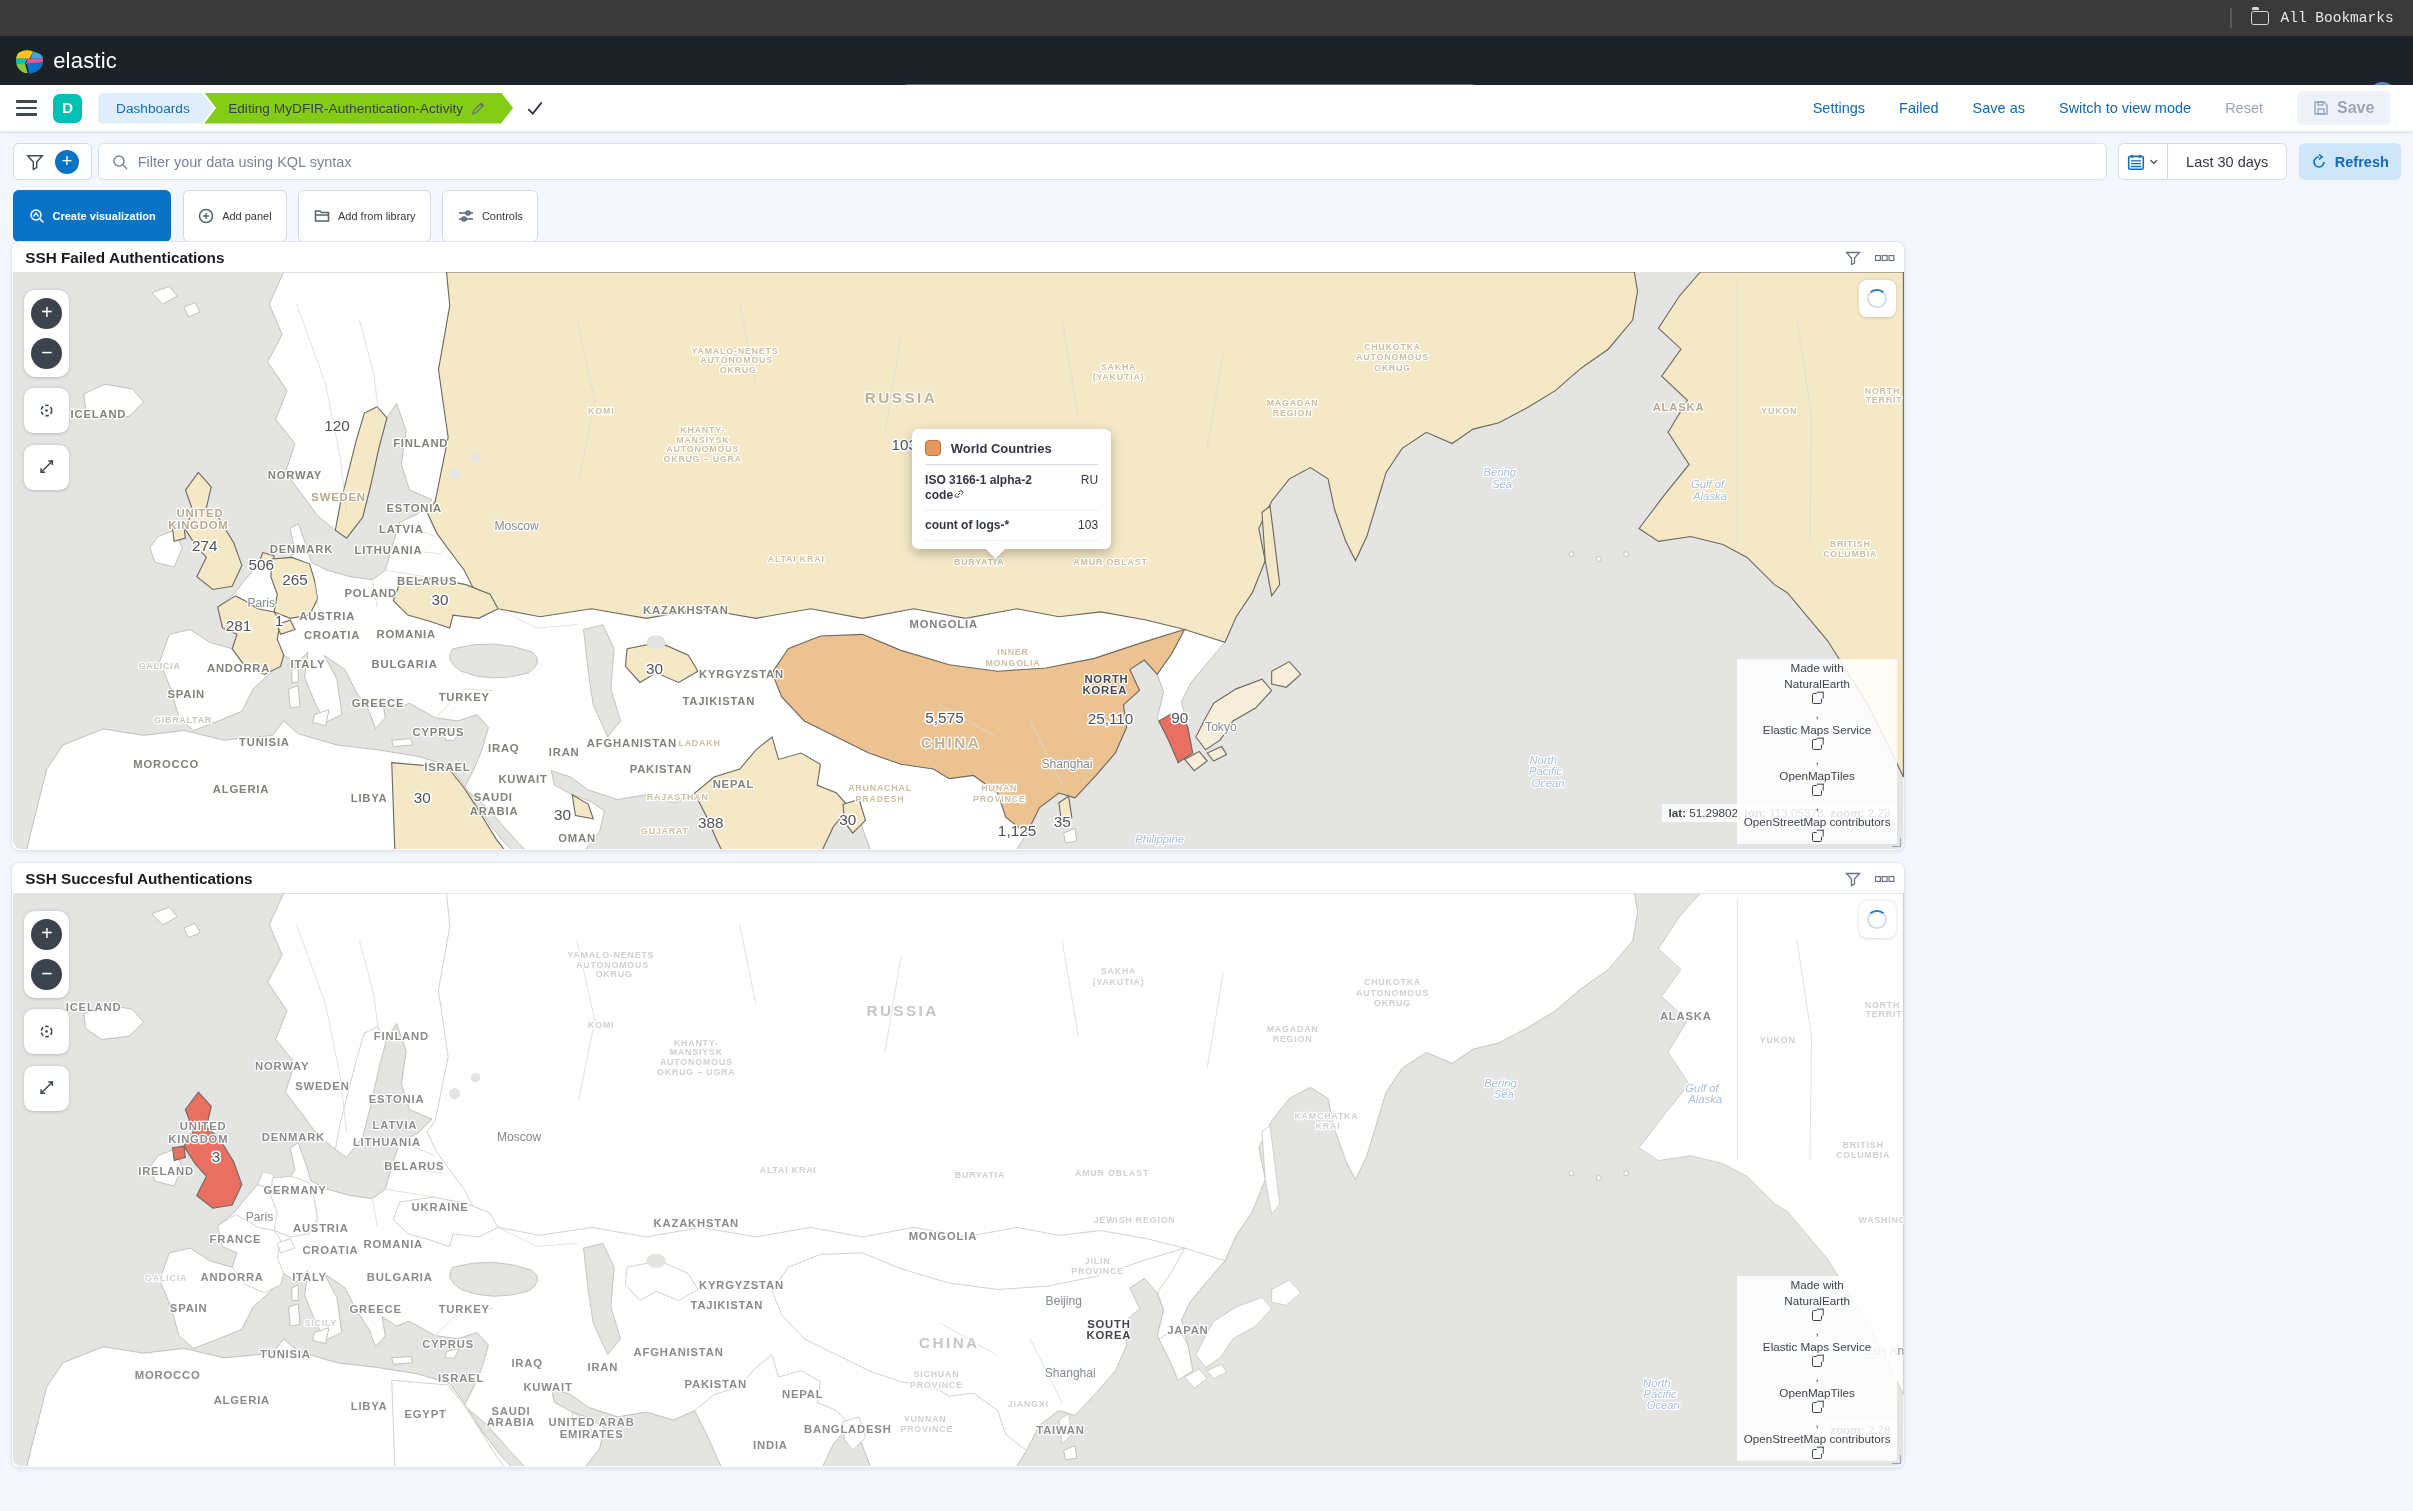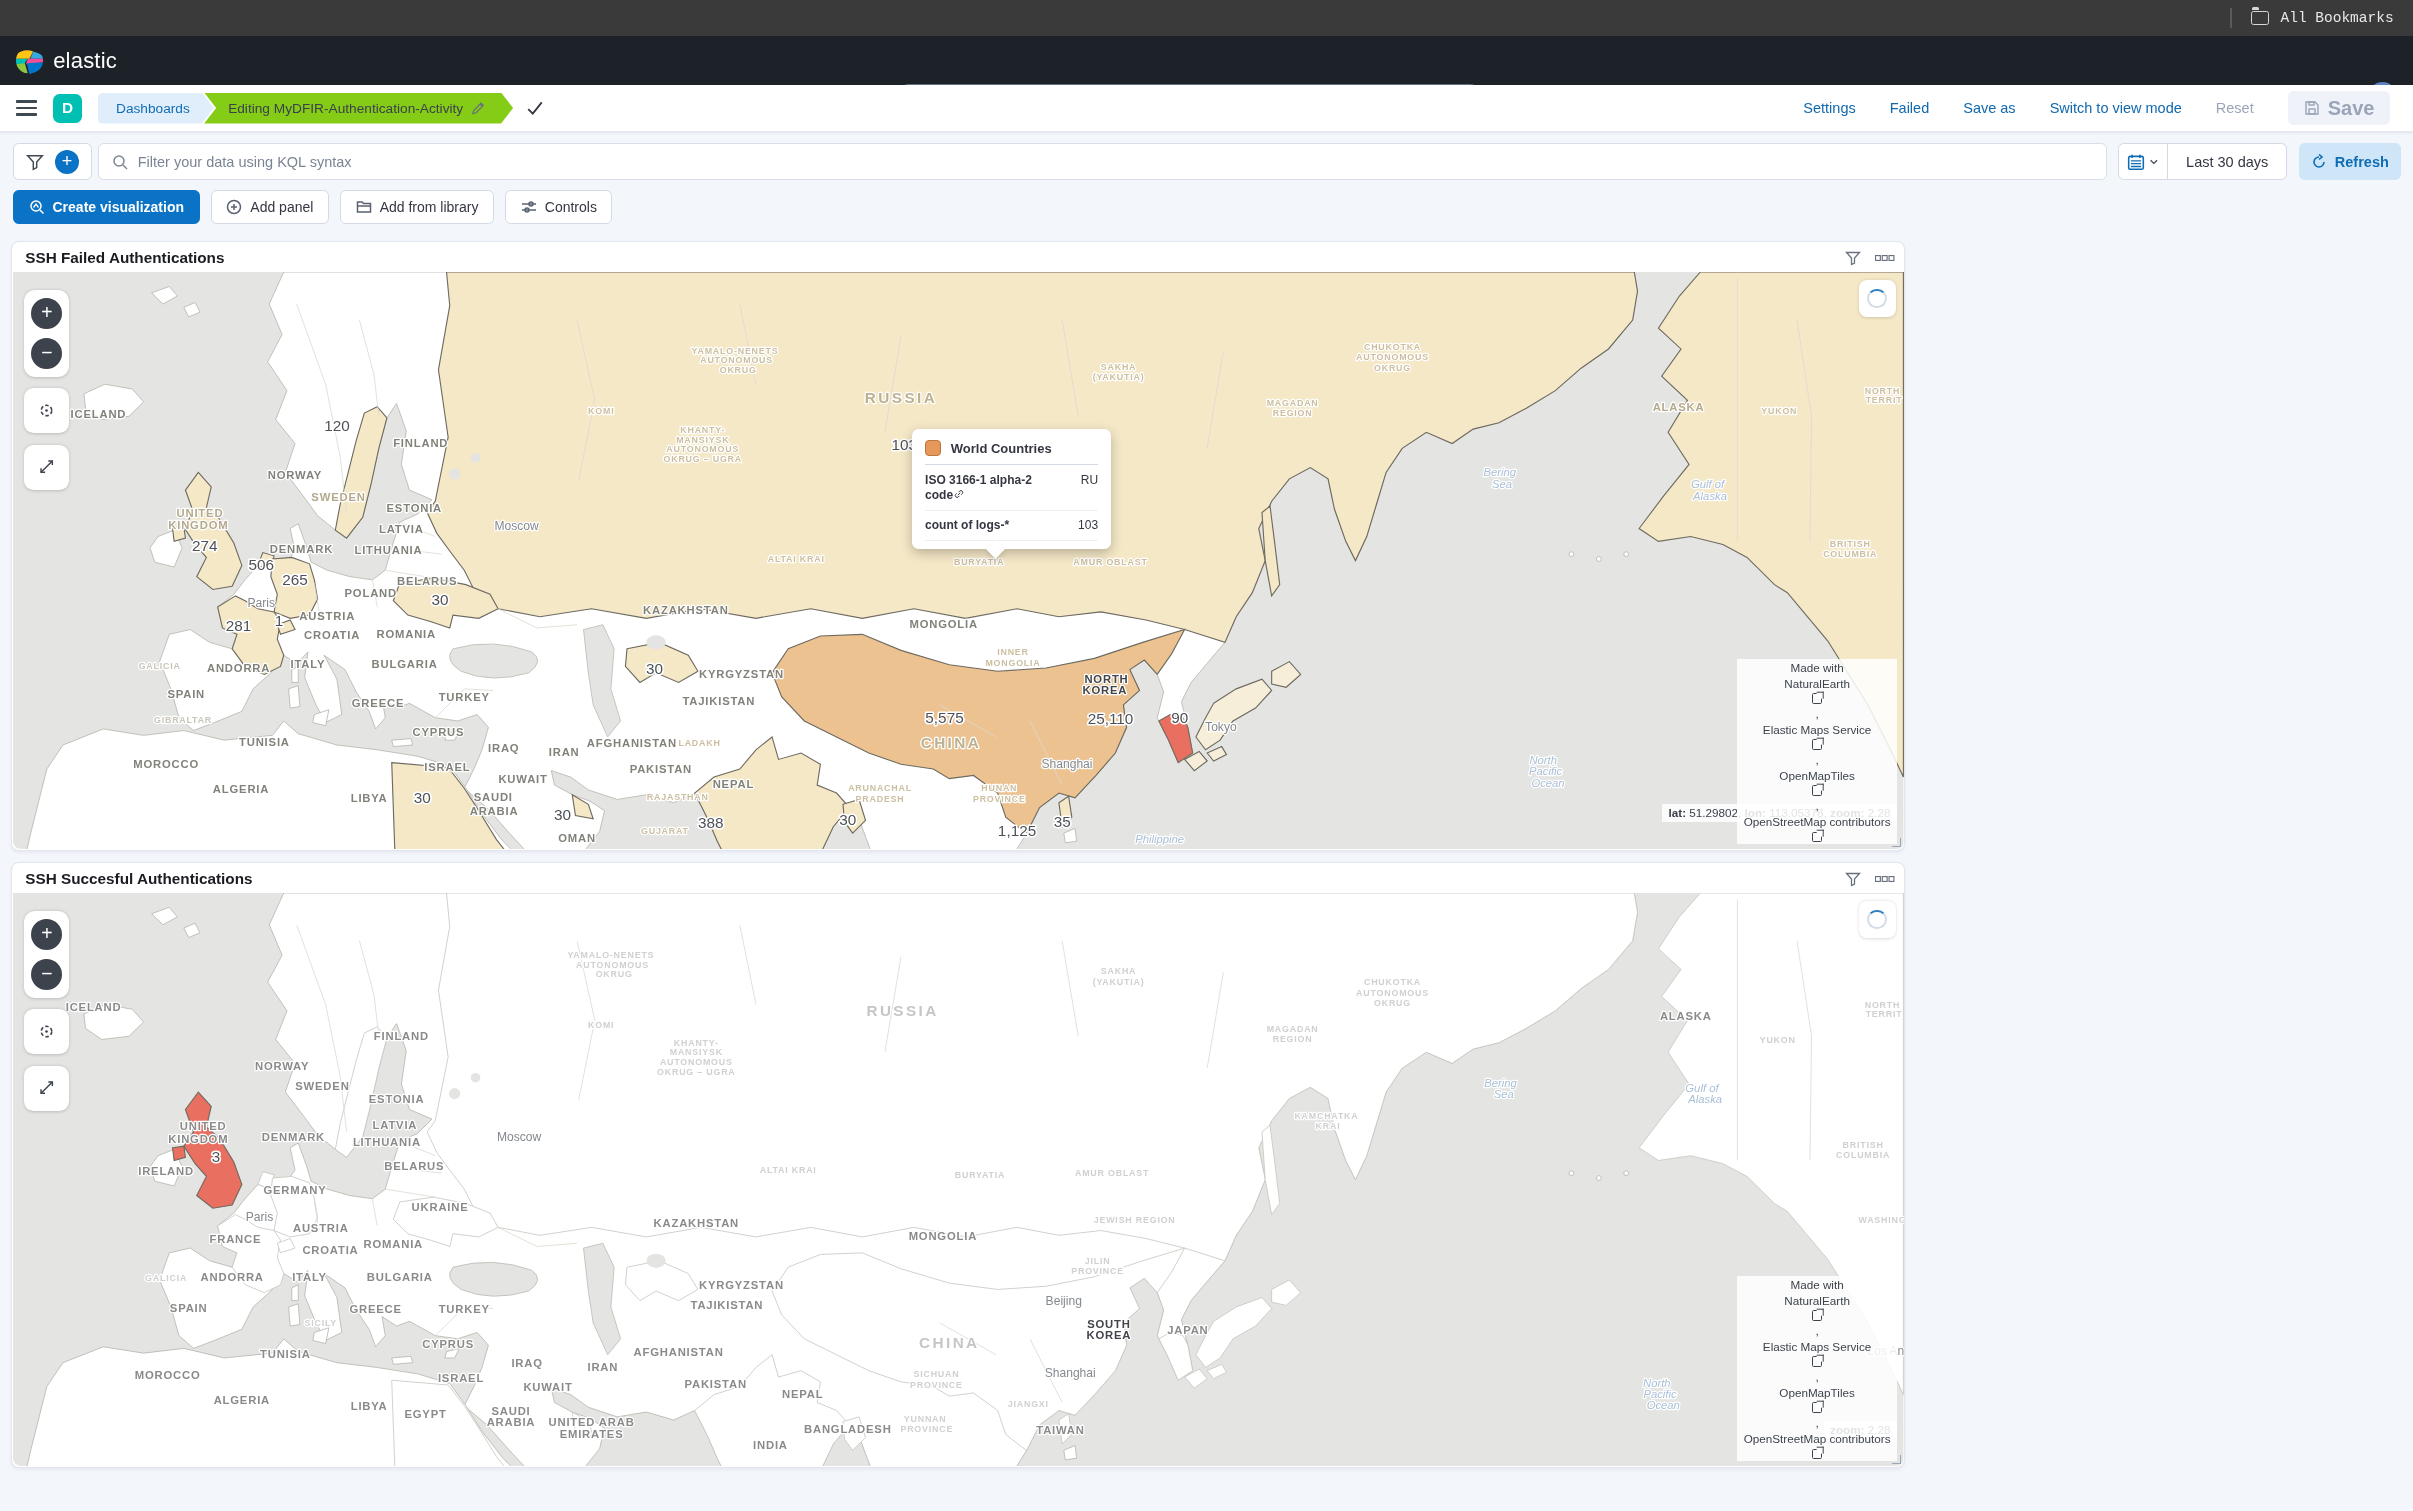--- a/index.html
+++ b/index.html
@@ -29,37 +29,37 @@
   .burger { margin-left:16px; width:21px; display:flex; flex-direction:column; gap:4px; cursor:pointer; }
   .burger span { height:2.4px; background:#404852; border-radius:0.8px; }
   .space-badge { margin-left:16px; width:29px; height:29px; border-radius:6.5px; background:#00bfb3; color:#fff; font-weight:700; font-size:15.3px; display:flex; align-items:center; justify-content:center; }
   .crumbs { display:flex; align-items:center; margin-left:16px; }
   .crumb { height:31px; display:flex; align-items:center; font-size:13.7px; padding:0 18px; }
   .crumb.first { background:#e0eefc; color:#0f6db5; clip-path:polygon(0 0, calc(100% - 12px) 0, 100% 50%, calc(100% - 12px) 100%, 0 100%, 0 0); border-radius:4.8px 0 0 4.8px; padding-right:24px; }
   .crumb.second { background:#84cc16; color:#3c414b; margin-left:-9.7px; clip-path:polygon(0 0, calc(100% - 12px) 0, 100% 50%, calc(100% - 12px) 100%, 0 100%, 12px 50%); padding-left:24px; padding-right:27.4px; gap:8px; }
   .nav-actions { margin-left:auto; display:flex; align-items:center; gap:34px; padding-right:22.6px; }
   .nav-link { color:#1168ad; font-size:14.5px; cursor:pointer; white-space:nowrap; }
   .nav-link.disabled { color:#9aa5b8; }
-  .save-btn { display:flex; align-items:center; gap:8px; background:#eff2f8; color:#9aa5b8; font-size:20px; font-weight:600; height:34px; padding:15px 16px; border:none; border-radius:5.7px; }
+  .save-btn { display:flex; align-items:center; gap:8px; background:#eff2f8; color:#9aa5b8; font-size:16px; font-weight:600; height:34px; padding:15px 16px; border:none; border-radius:5.7px; }
 
   
   .query-row { position:absolute; top:143px; left:13px; width:2388px; height:37px; display:flex; }
   .filter-group { width:79px; height:37px; background:#fff; border:0.8px solid #d3dae6; border-radius:5.7px; display:flex; align-items:center; justify-content:space-evenly; }
   .plus-circle { width:24px; height:24px; border-radius:50%; background:#0a73c6; color:#fff; font-size:18px; line-height:22.6px; text-align:center; }
   .kql-input { margin-left:6.5px; width:2021px; height:37px; background:#fff; border:0.8px solid #d9dfea; border-radius:5.7px; display:flex; align-items:center; padding:0 13px; gap:9.7px; }
   .kql-input input { flex:1; border:none; outline:none; font-size:14.5px; color:#343741; font-family:inherit; }
   .kql-input input::placeholder { color:#7a8594; }
   .date-group { margin-left:11.3px; display:flex; height:37px; border:0.8px solid #d3dae6; border-radius:5.7px; background:#fff; overflow:hidden; }
   .date-cal { width:50px; display:flex; align-items:center; justify-content:center; gap:4px; border-right:0.8px solid #d3dae6; }
   .date-text { display:flex; align-items:center; padding:0 18px; font-size:14.5px; color:#343741; white-space:nowrap; }
   .refresh-btn { margin-left:11.3px; height:37px; width:103px; background:#cfe5f8; border:none; border-radius:5.7px; color:#0f6db5; font-size:14.5px; font-weight:600; display:flex; align-items:center; justify-content:center; gap:8px; }
 
   
   .btn-row { position:absolute; top:190px; left:13px; display:flex; gap:11.3px; }
-  .tb { height:34px; border-radius:5.7px; font-size:14px; display:flex; align-items:center; gap:8px; padding:0 14.5px; border:0.8px solid #d3dae6; background:#fff; color:#343741;text-align:center; }
+  .tb { height:52px; border-radius:5.7px; font-size:11px; display:flex; align-items:center; gap:8px; padding:0 14.5px; border:0.8px solid #d3dae6; background:#fff; color:#343741;text-align:center; }
   .tb.primary { background:#0a73c6; border-color:#0a73c6; color:#fff; font-weight:600; }
 
   
   .panel { position:absolute; left:11.3px; width:1894px; background:#fff; border:0.8px solid #e1e6f0; border-radius:8px; box-shadow:0 1.6px 3.2px rgba(38,48,72,.06); }
   .panel.p1 { top:241px; height:610px; }
   .panel.p2 { top:862px; height:606px; }
   .panel-title { position:absolute; top:7.3px; left:13px; font-size:15.3px; font-weight:700; color:#1a1c21; }
   .panel-icons { position:absolute; top:8px; right:9.7px; display:flex; gap:14.5px; align-items:center; }
   .map-wrap { position:absolute; left:0.8px; right:0.8px; bottom:0.8px; overflow:hidden; border-radius:0 0 8px 8px; }
   .p1 .map-wrap { top:30px; }

